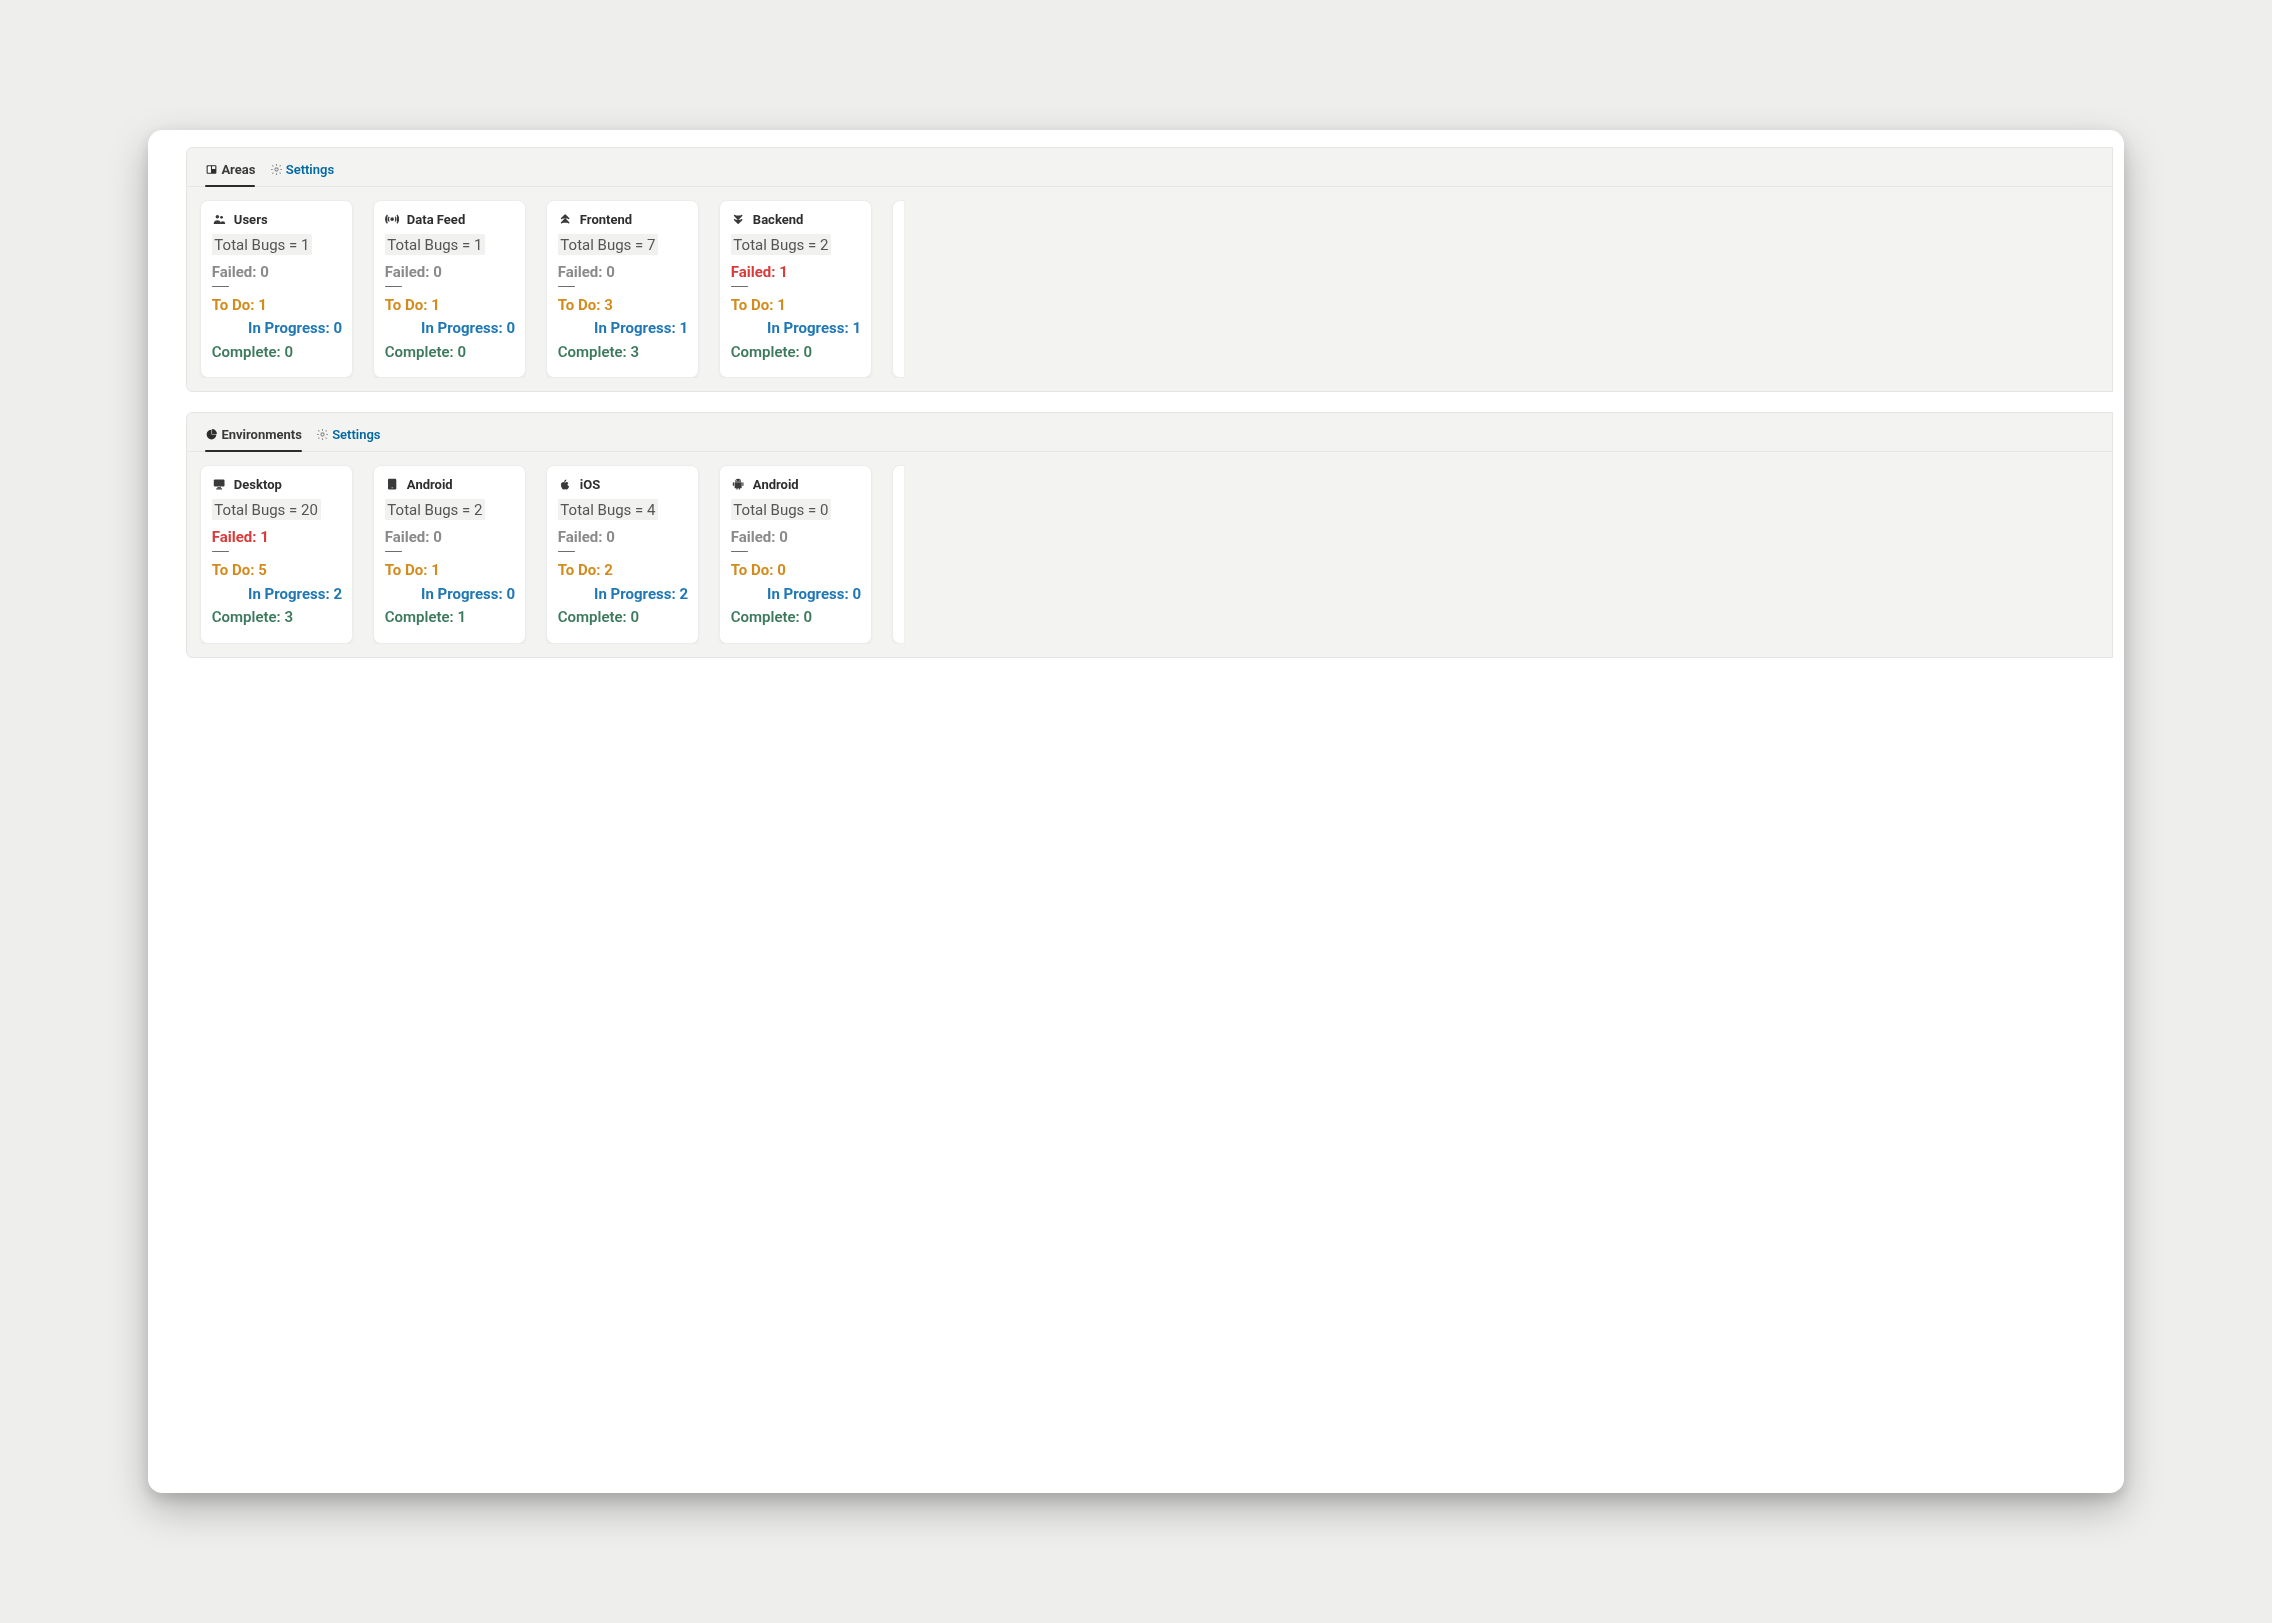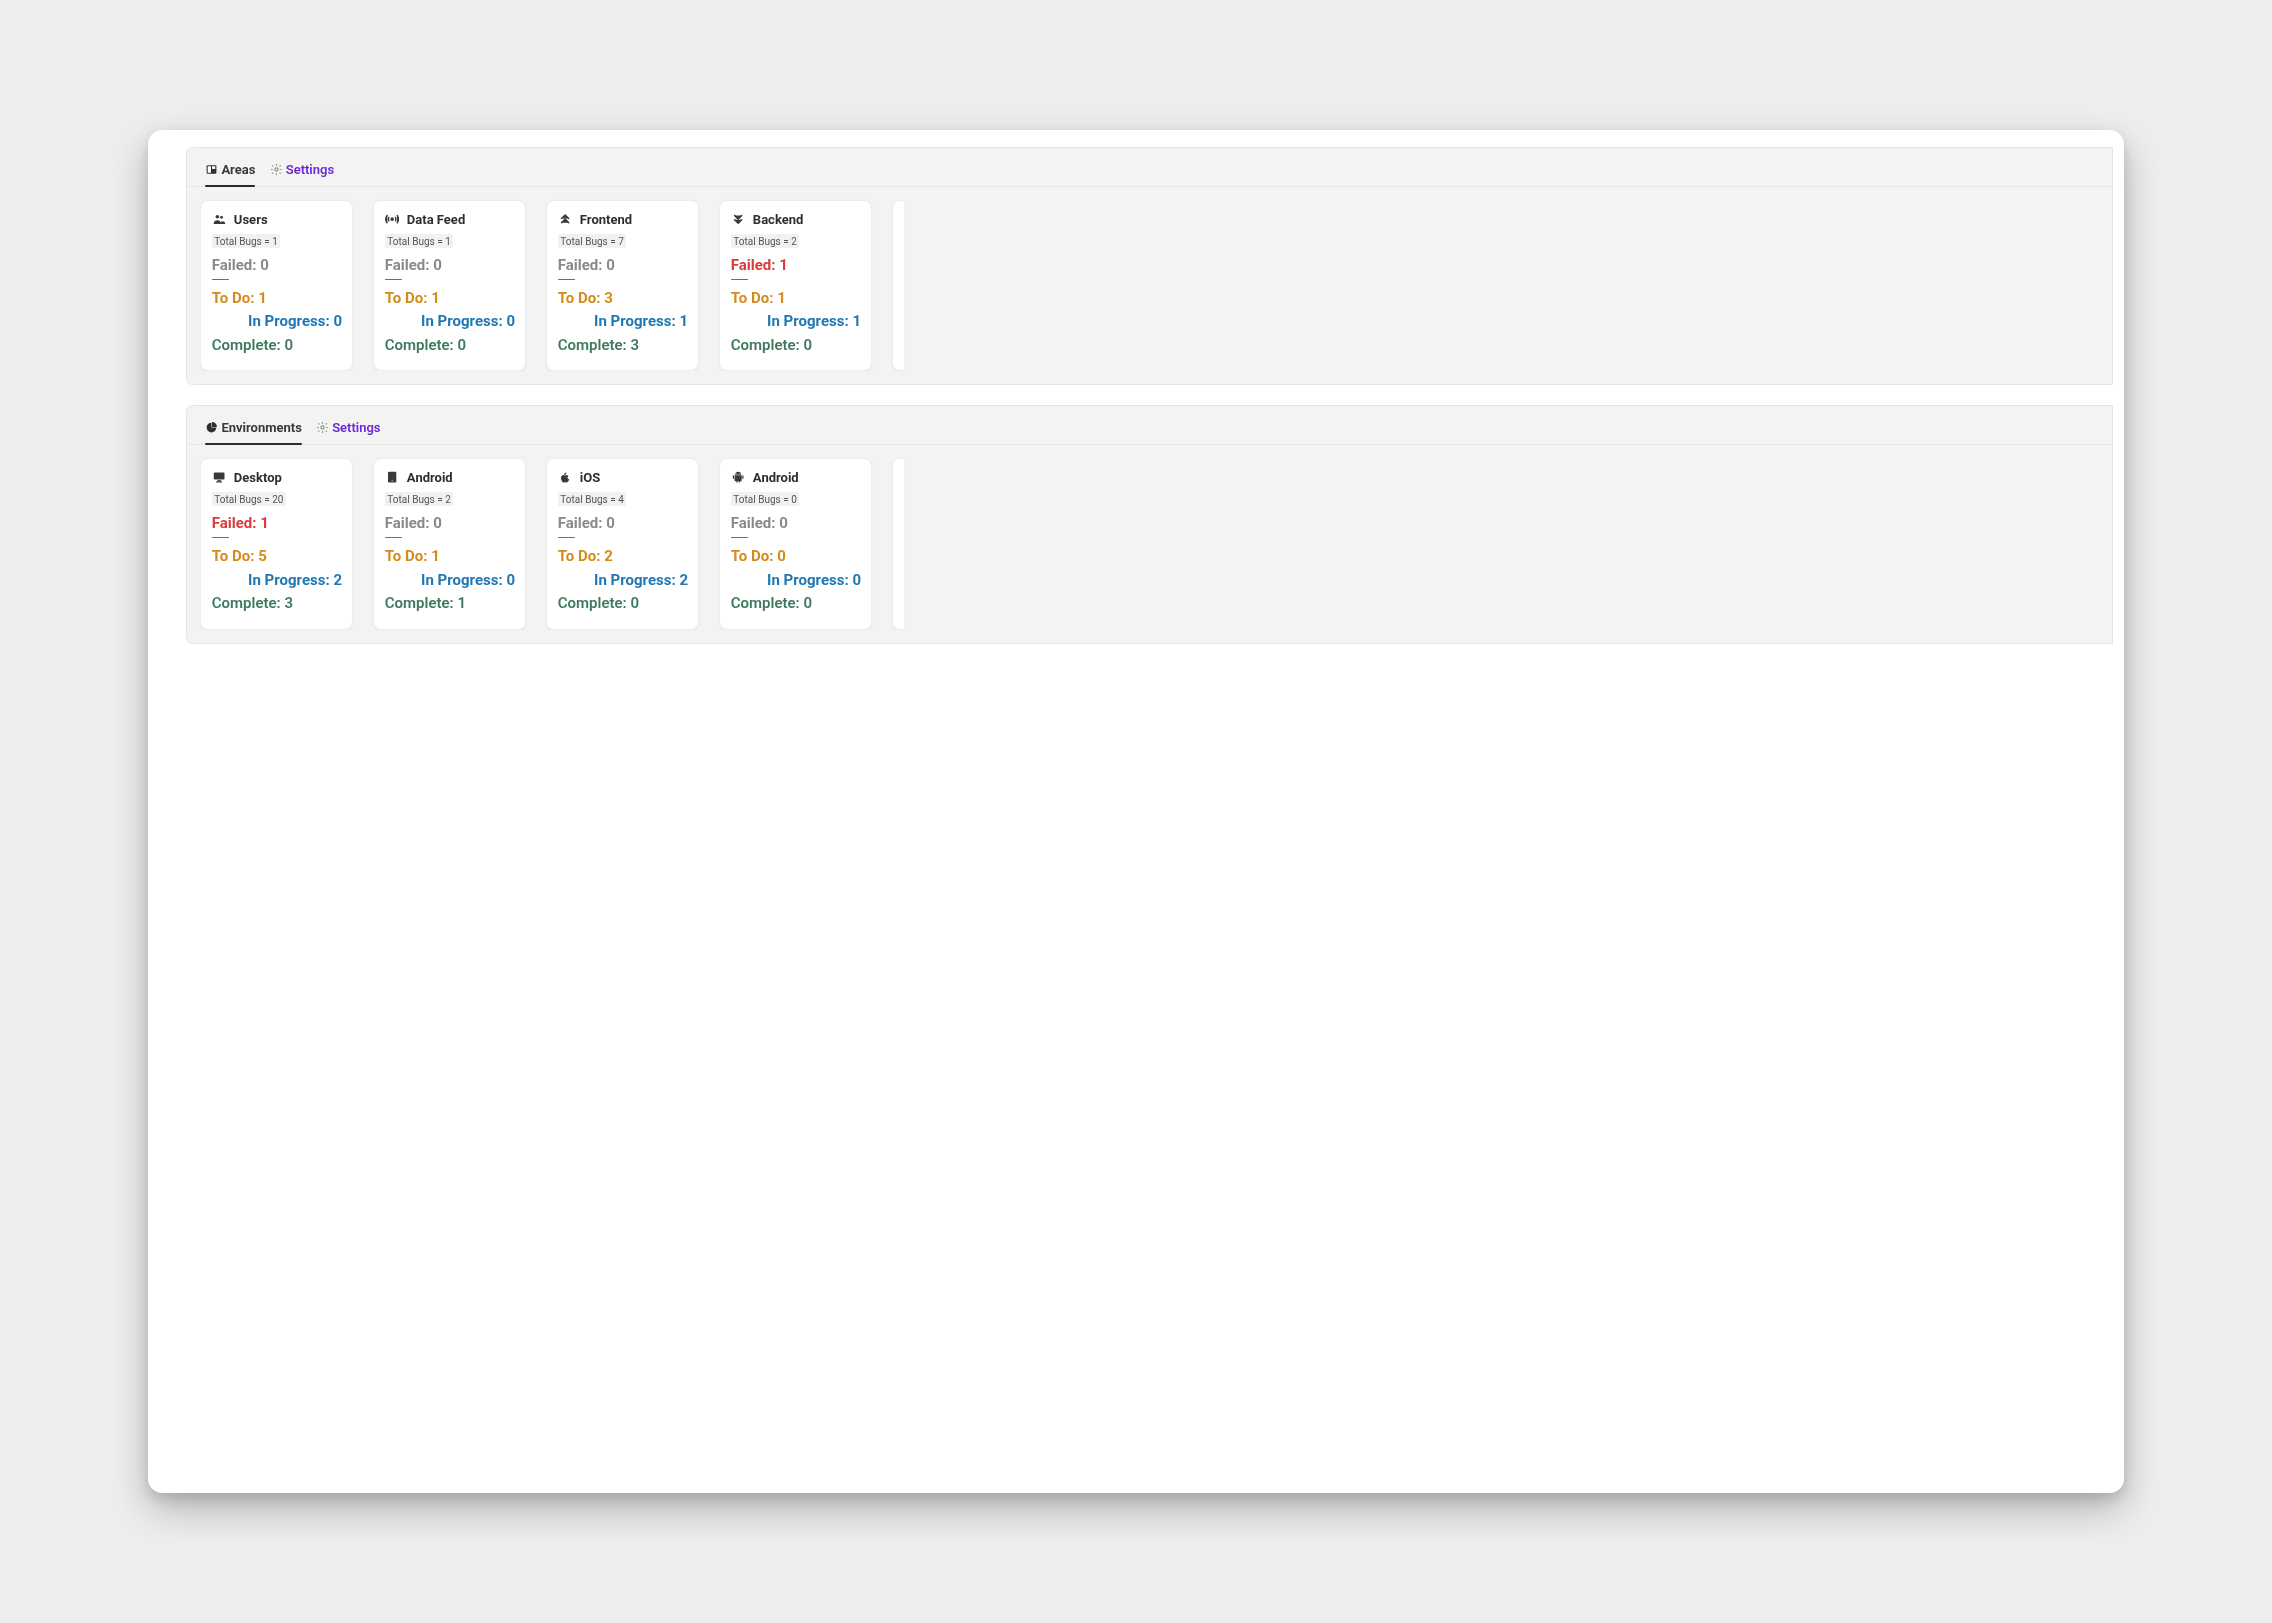--- a/index.html
+++ b/index.html
@@ -46,21 +46,21 @@
     display: flex;
     align-items: center;
     gap: 3px;
     padding-bottom: 9px;
     cursor: pointer;
     color: #3a3a3a;
     font-weight: 700;
     font-size: 13px;
     position: relative;
   }
-  .tab.inactive { color: #6d28d9; font-weight: 600; }
+  .tab.inactive { color: #0369a1; font-weight: 600; }
   .tab.active::after {
     content: "";
     position: absolute;
     left: 0; right: 0; bottom: -0.6px;
     height: 1.9px;
     background: #2b2b2b;
     border-radius: 1.3px;
   }
   .tab .ico { width: 13px; height: 13px; display: inline-flex; align-items: center; justify-content: center; }
   .tab .ico svg { width: 13px; height: 13px; }
@@ -88,21 +88,21 @@
     font-weight: 700;
     color: #2e2e2e;
     margin-bottom: 7.8px;
   }
   .card-head .ico { width: 14.3px; height: 14.3px; display:inline-flex; align-items:center; justify-content:center; }
   .card-head .ico svg { width: 14.3px; height: 14.3px; fill: #3a3a3a; }
   .total {
     display: inline-block;
     background: #f1f1f0;
     color: #555;
-    font-size: 10px;
+    font-size: 15px;
     padding: 1.3px 2.6px;
     border-radius: 1px;
     margin-bottom: 7.8px;
   }
   .stat { font-size: 15px; font-weight: 700; margin-bottom: 5.2px; }
   .failed-zero { color: #8a8a8a; }
   .failed-nonzero { color: #d93b3b; }
   .rule { width: 17px; height: 1.3px; background: #6d6d6d; border-radius: 0.6px; margin: 5.2px 0 9px 0; }
   .todo { color: #d38b1b; }
   .inprog { color: #1f78b4; text-align: right; }

